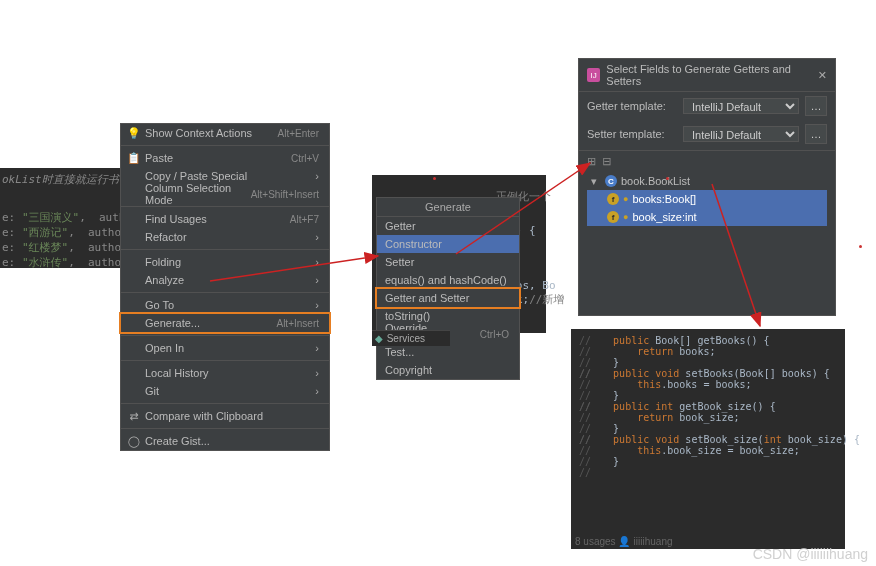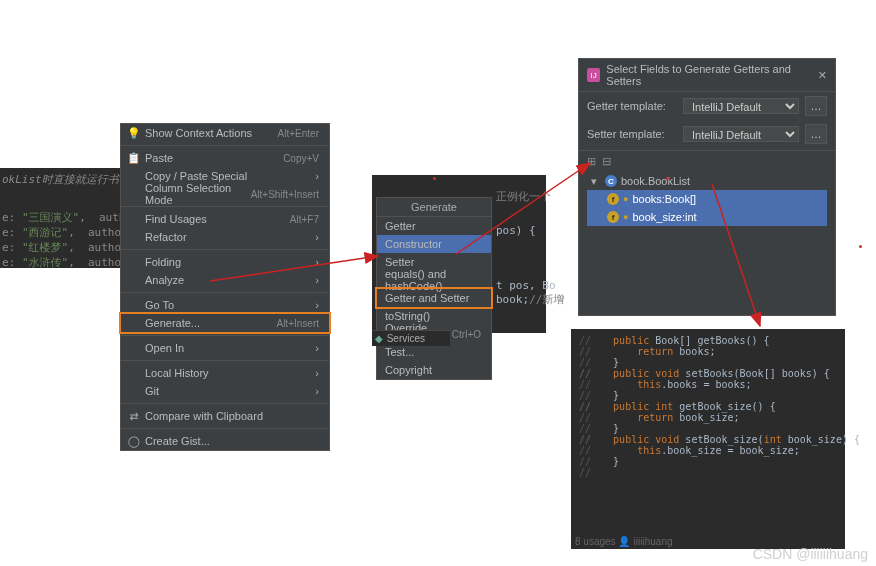--- a/index.html
+++ b/index.html
@@ -55,21 +55,21 @@
   <div id="context-menu-items">
       <div class="menu-item">
         <span class="icon">💡</span>
         <span>Show Context Actions</span>
         <span class="shortcut">Alt+Enter</span>
       </div>
       <div class="menu-sep"></div>
       <div class="menu-item">
         <span class="icon">📋</span>
         <span>Paste</span>
-        <span class="shortcut">Copy+V</span>
+        <span class="shortcut">Ctrl+V</span>
       </div>
       <div class="menu-item">
         <span>Copy / Paste Special</span>
         <span class="arrow">›</span>
       </div>
       <div class="menu-item">
         <span>Column Selection Mode</span>
         <span class="shortcut">Alt+Shift+Insert</span>
       </div>
       <div class="menu-sep"></div>
@@ -130,21 +130,21 @@
 <div class="code-bg" style="left:372px; top:175px; width:173px; height:158px; padding:4px;">
   <div class="code-line" style="text-align:right;">}</div>
 </div>
 <div class="code-bg" style="left:494px; top:175px; width:52px; height:158px; padding:4px 2px;">
   <div class="code-line" style="margin-top:10px; color:#808080;">正例化一个</div>
   <div class="code-line" style="margin-top:20px;">pos) {</div>
   <div class="code-line" style="margin-top:42px;">t pos, Bo</div>
   <div class="code-line"><span class="type">book;</span><span class="comment">//新增</span></div>
 </div>
 
-<div class="panel" style="left:376px; top:197px; width:116px;">
+<div class="panel" style="left:376px; top:197px; width:144px;">
   <div class="menu-header">Generate</div>
   <div id="generate-menu-items">
       <div class="menu-item" style="padding-left: 8px;">
         <span>Getter</span>
       </div>
       <div class="menu-item highlighted" style="padding-left: 8px;">
         <span>Constructor</span>
       </div>
       <div class="menu-item" style="padding-left: 8px;">
         <span>Setter</span>

